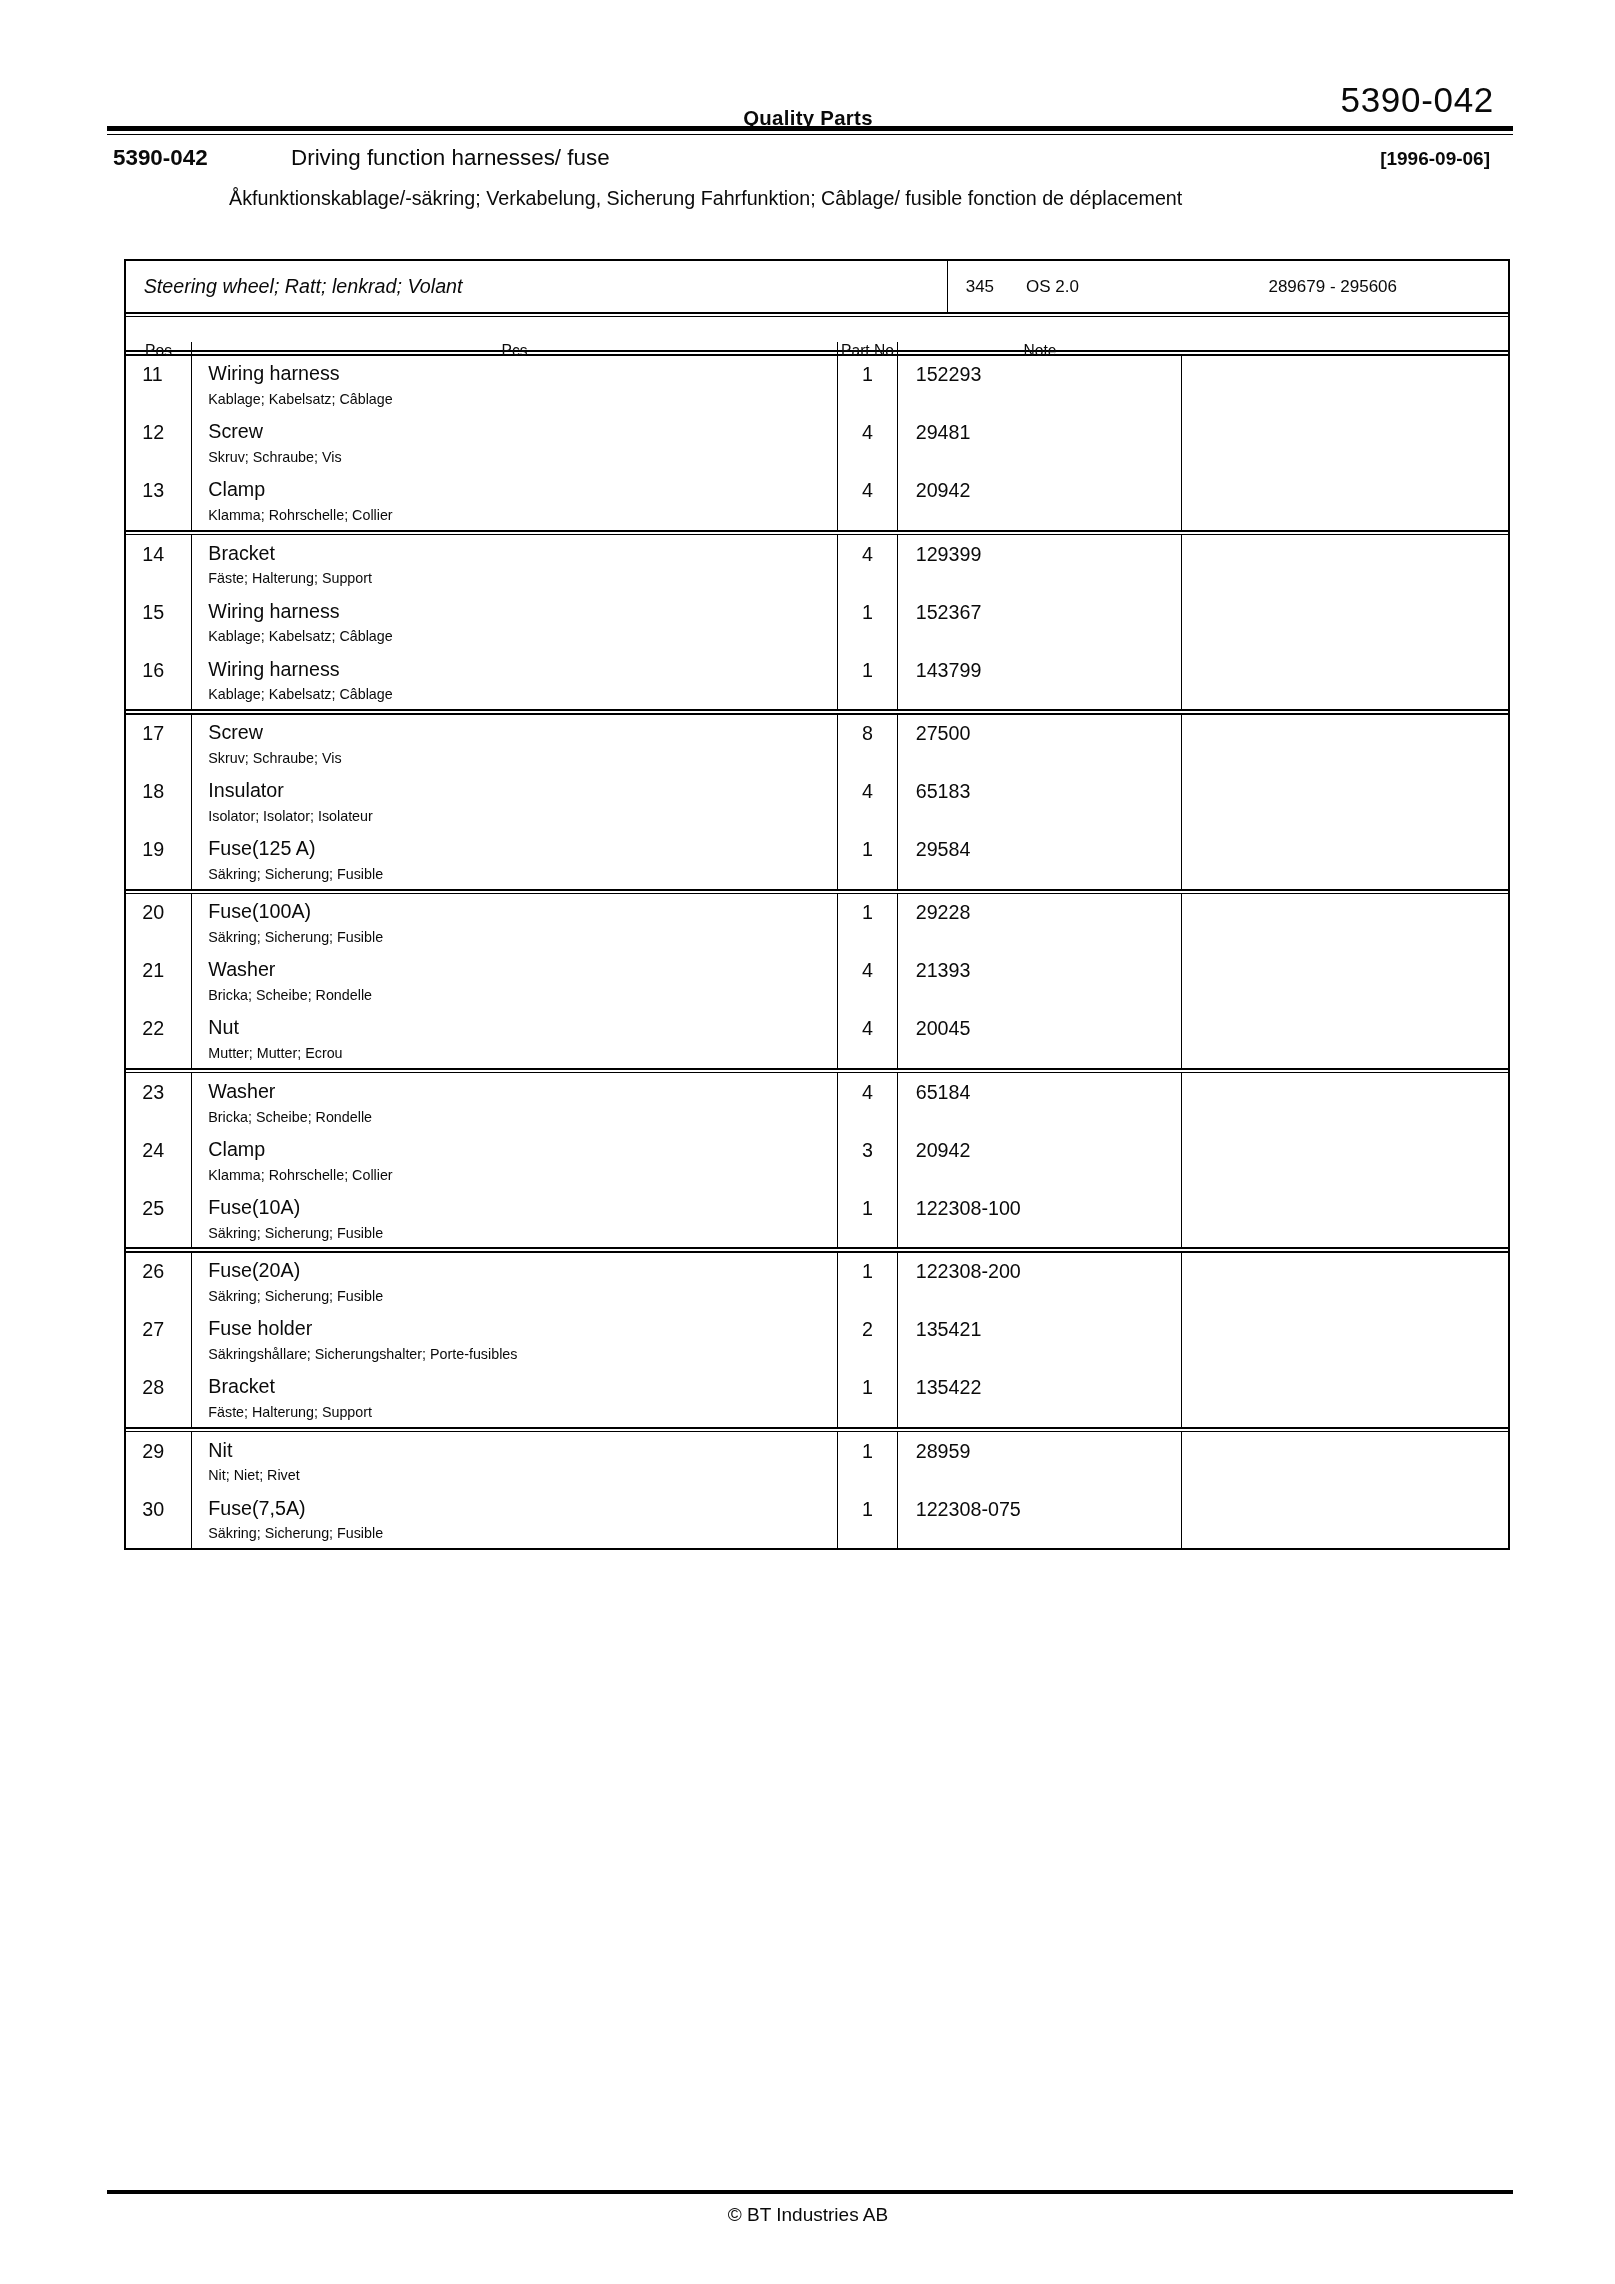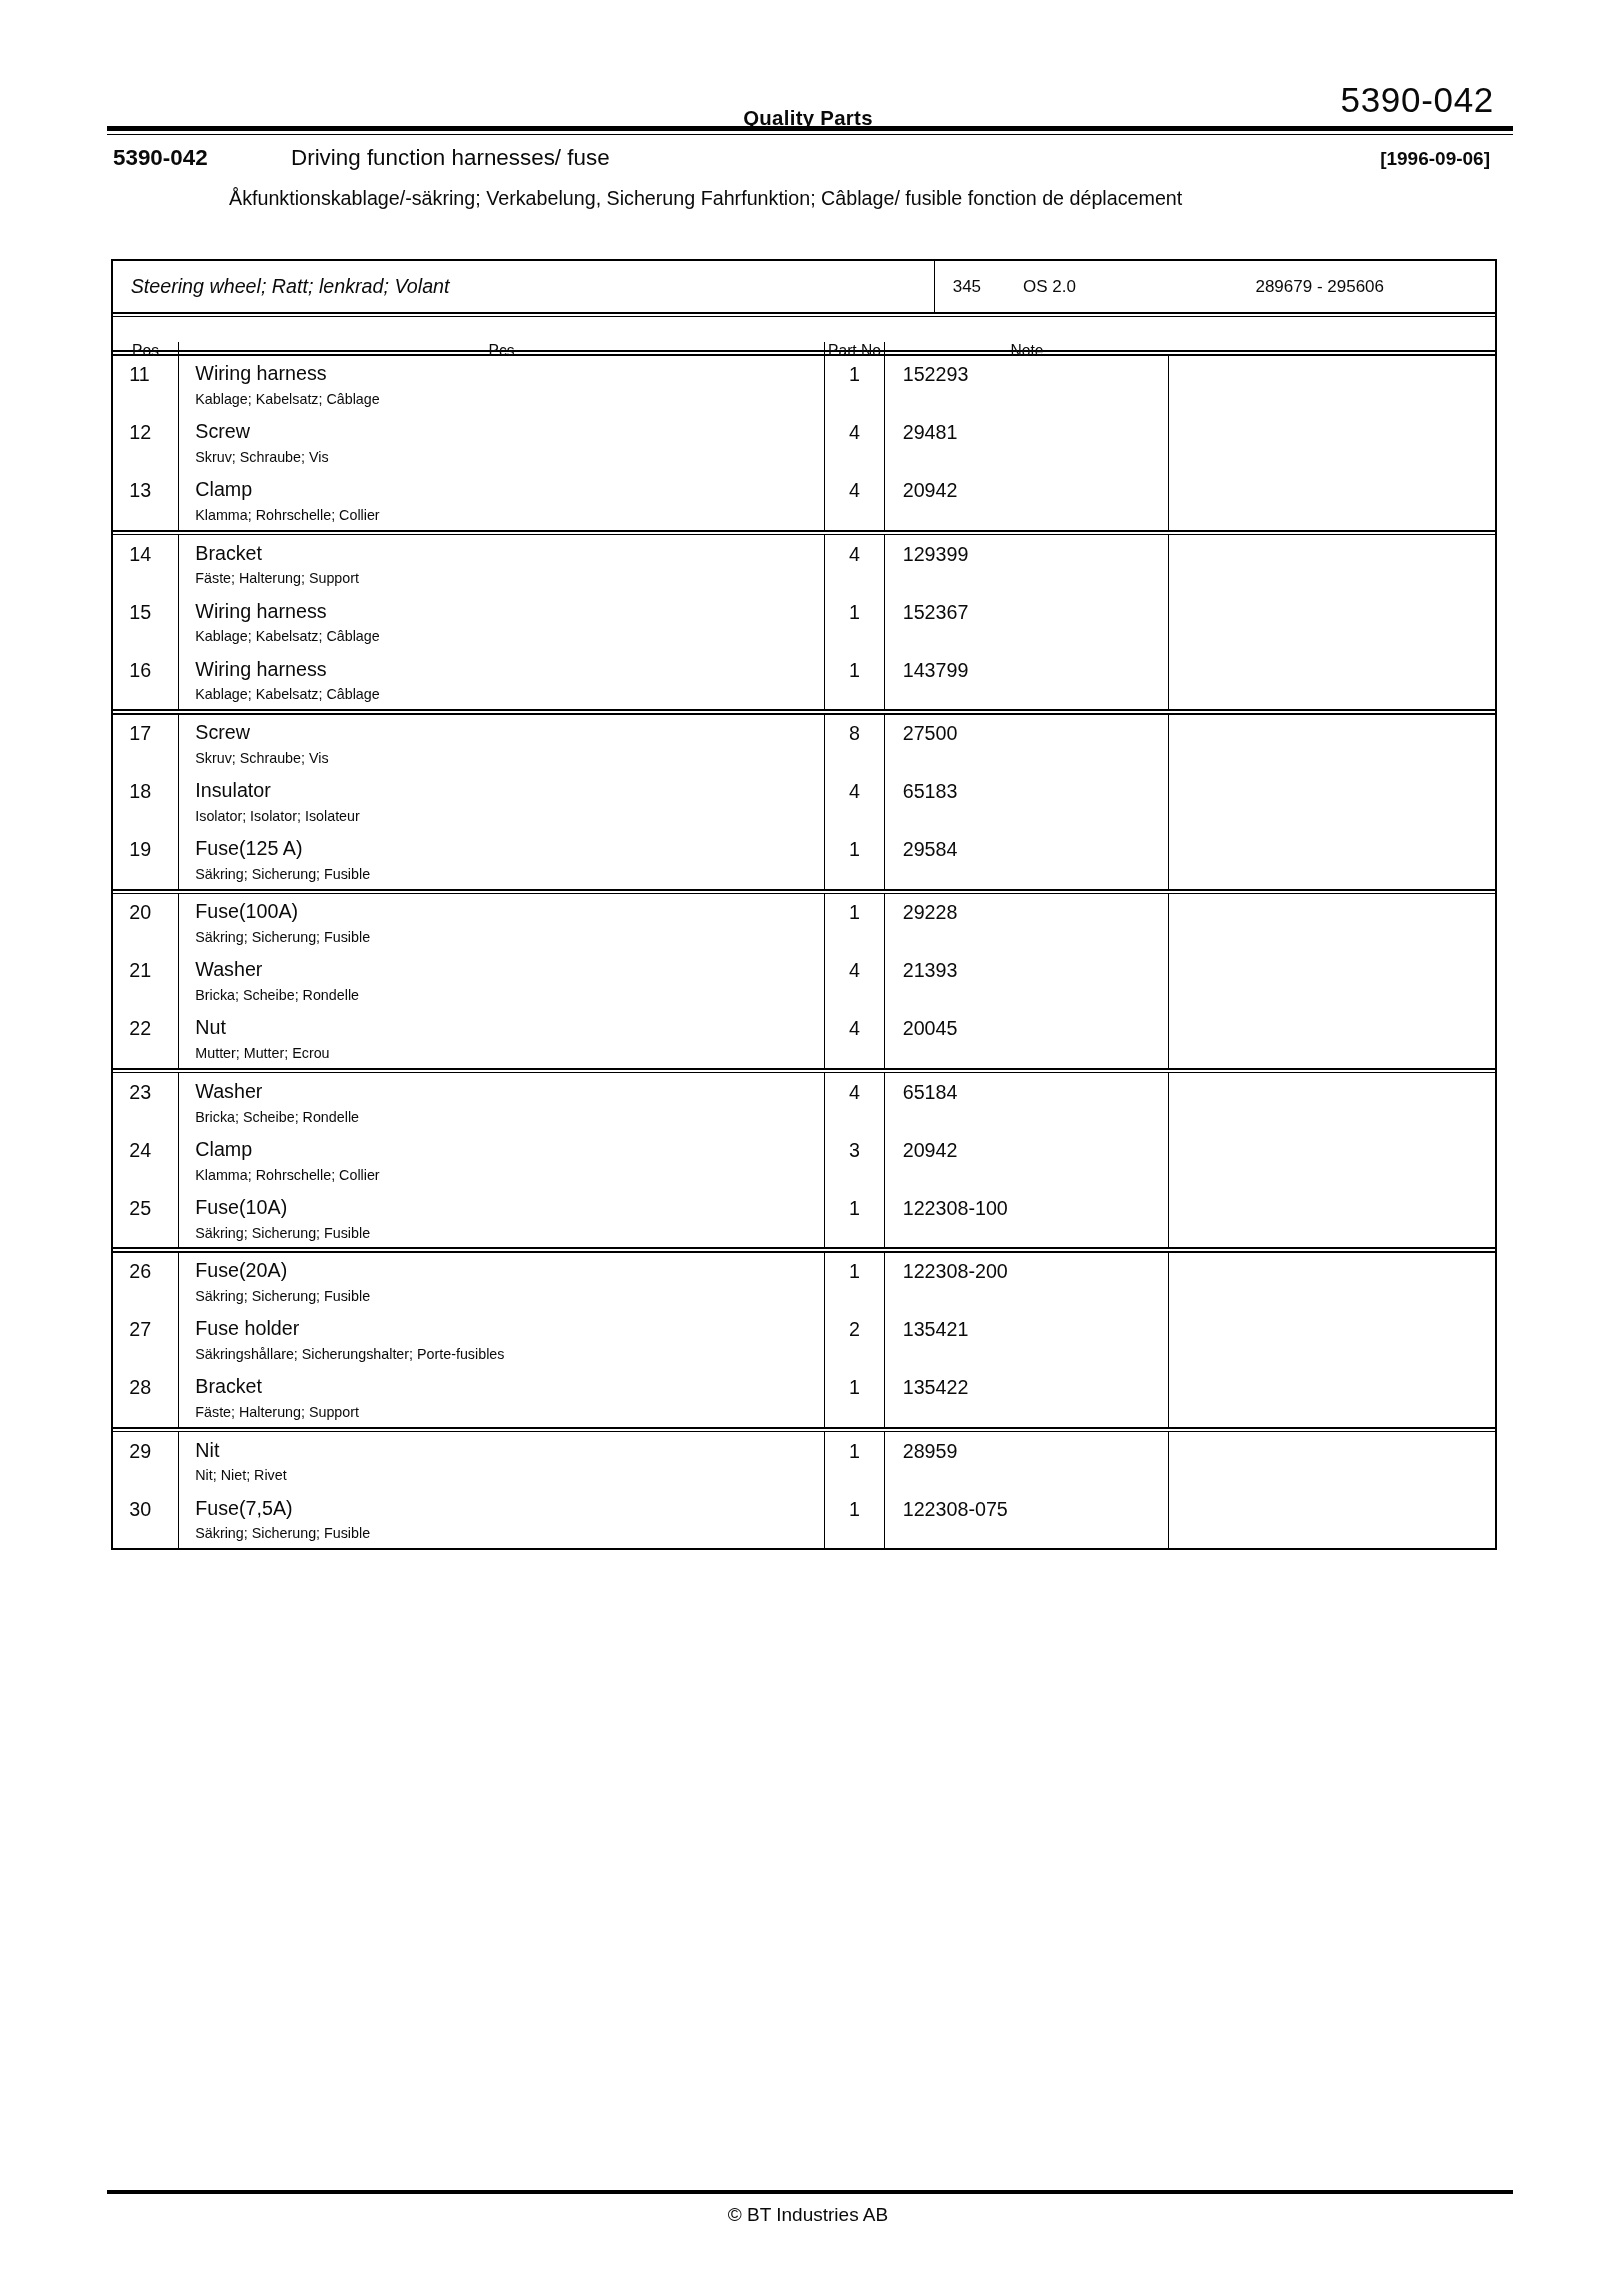--- a/index.html
+++ b/index.html
@@ -35,34 +35,34 @@
   .h-num   { font-size:22.4px; font-weight:bold; width:178px; flex:0 0 178px; }
   .h-title { font-size:22.4px; font-weight:normal; }
   .h-date  { position:absolute; right:0; top:3.4px; font-size:19px; font-weight:bold; }
   .h-subtitle {
     margin-left:116px; margin-top:8.8px;
     font-size:19.7px; line-height:36px; width:1032px;
   }
 
   
   .parts-table {
-    position:absolute; top:259px; left:111px; width:1386px;
+    position:absolute; top:259px; left:124px; width:1386px;
     border:2.7px solid #000; background:#fff;
   }
   .t-topbar { display:flex; height:51px; }
   .t-section {
     flex:0 0 822px; border-right:1.4px solid #000;
     display:flex; align-items:center; padding-left:17.7px;
     font-style:italic; font-size:19.7px;
   }
   .t-meta {
     flex:1; display:flex; align-items:center;
     padding-left:17.7px; font-size:17px;
   }
-  .t-version { margin-left:42px;text-align:right; }
+  .t-version { margin-left:32px;text-align:right; }
   .t-range   { margin-left:auto; margin-right:111px; }
 
   .dsep { border-top:2.7px solid #000; }
   .dsep > div { height:1.4px; background:#000; margin-top:2px; }
   .dsep.thin { border-top-width:2px; }
 
   .t-colheads {
     display:grid; grid-template-columns:66px 646px 60px 284px 1fr;
     height:33px; font-size:15.6px;
   }

